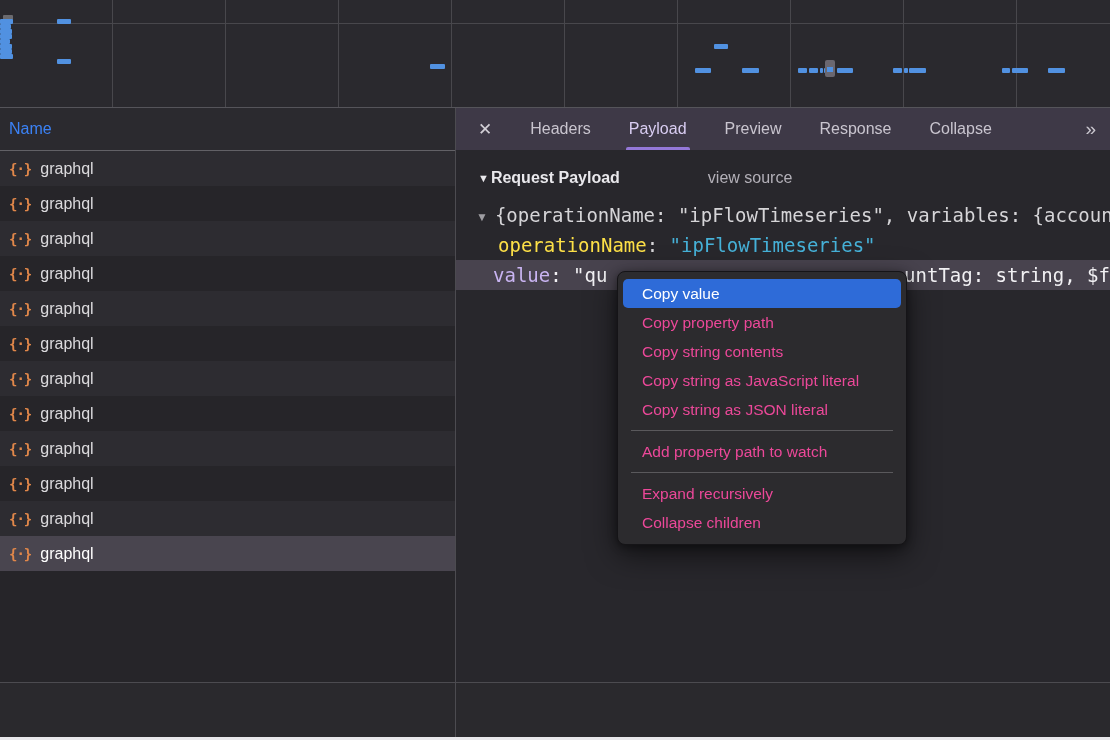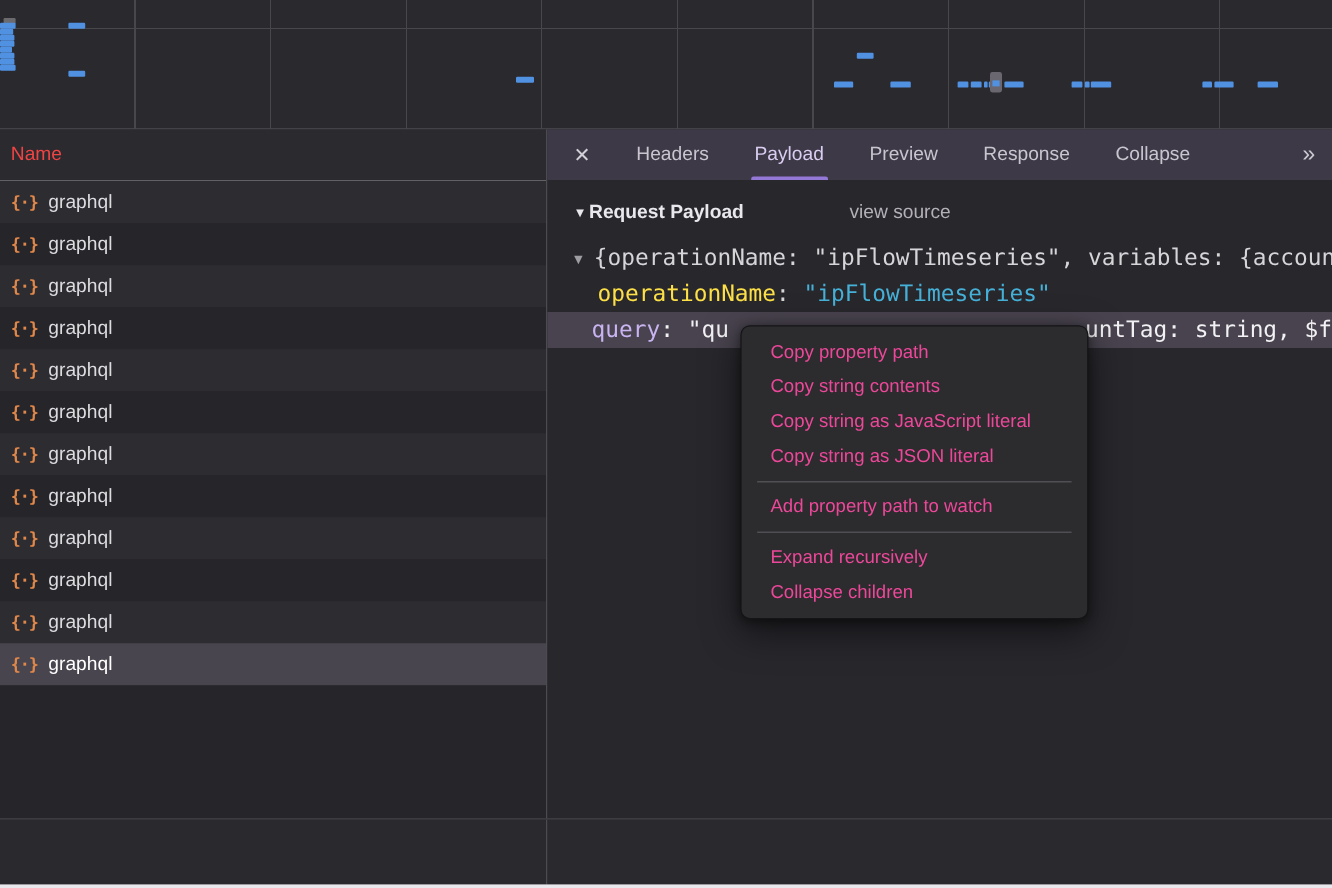--- a/index.html
+++ b/index.html
@@ -12,21 +12,21 @@
     background-image:
       linear-gradient(to bottom, transparent 0 23px, #48474c 23px, #48474c 24px, transparent 24px),
       repeating-linear-gradient(to right, transparent 0, transparent 112px, #48474c 112px, #48474c 113px);}
   .bar{position:absolute;height:5px;background:#5191e1;border-radius:1px;}
   .ov-marker{position:absolute;background:#6a6770;border-radius:2px;}
   .ov-marker .inner{position:absolute;left:2px;top:7px;width:6px;height:5px;background:#5191e1;}
 
   
   .left-panel{position:absolute;left:0;top:108px;width:455px;height:574px;background:#262529;}
   .name-header{height:42px;background:#2b2a2f;border-bottom:1px solid #626166;
-    display:flex;align-items:center;padding-left:9px;color:#ef4444;font-size:16px;}
+    display:flex;align-items:center;padding-left:9px;color:#3b82f6;font-size:16px;}
   .nrow{height:35px;display:flex;align-items:center;padding-left:9px;font-size:16px;color:#dcdbde;}
   .nrow.alt{background:#2d2c31;}
   .nrow.selected{background:#49454f;color:#ffffff;}
   .json-icon{font-family:"DejaVu Sans Mono",monospace;font-size:14px;font-weight:bold;
     color:#e0874a;letter-spacing:-1px;margin-right:9px;}
 
   
   .right-panel{position:absolute;left:455px;top:108px;width:655px;height:574px;
     background:#28272c;border-left:1px solid #4c4b50;box-sizing:border-box;}
   .tabbar{height:42px;background:#3e3947;display:flex;align-items:center;
@@ -188,34 +188,35 @@
       </div>
 
       <div class="tree">
         <div class="trow preview">
           <span class="tri">▼</span><span>{operationName: "ipFlowTimeseries", variables: {account</span>
         </div>
         <div class="trow op">
           <span class="k">operationName</span><span>: </span><span class="s">"ipFlowTimeseries"</span>
         </div>
         <div class="trow query">
-          <span class="k">query</span><span>: </span><span class="w">"qu</span>
+          <span class="k">value</span><span>: </span><span class="w">"qu</span>
           <span class="tail">untTag: string, $f</span>
         </div>
       </div>
     </div>
   </div>
 
   <div class="bottom-line"></div>
   <div class="footer">
       <div class="vline"></div>
     </div>
   <div class="bottom-edge"></div>
 
   <div class="context-menu" id="ctx-menu">
+      <div class="menu-item hl">Copy value</div>
       <div class="menu-item">Copy property path</div>
       <div class="menu-item">Copy string contents</div>
       <div class="menu-item">Copy string as JavaScript literal</div>
       <div class="menu-item">Copy string as JSON literal</div>
       <div class="menu-sep"></div>
       <div class="menu-item">Add property path to watch</div>
       <div class="menu-sep"></div>
       <div class="menu-item">Expand recursively</div>
       <div class="menu-item">Collapse children</div>
     </div>

